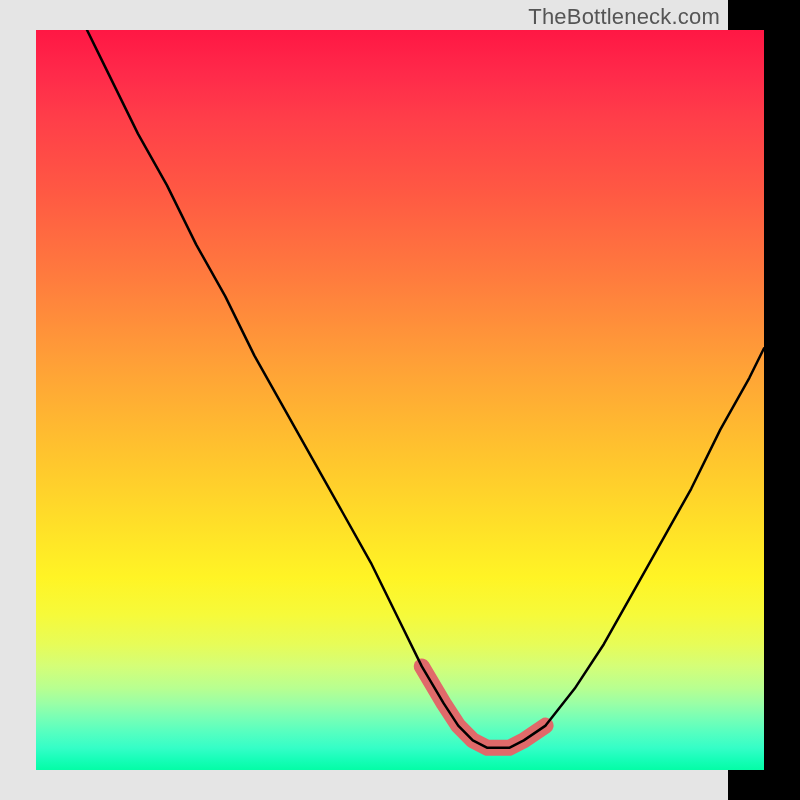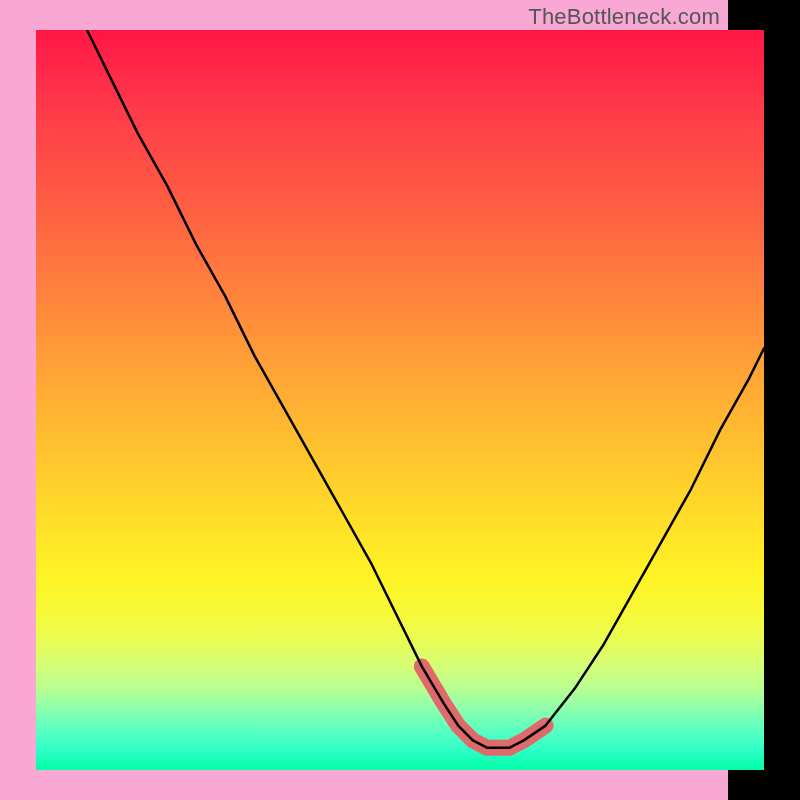--- a/index.html
+++ b/index.html
@@ -8,21 +8,21 @@
     width: 800px;
     height: 800px;
     background: #000;
     overflow: hidden;
     font-family: Arial, Helvetica, sans-serif;
   }
   .frame {
     position: relative;
     width: 728px;
     height: 800px;
-    background: #f9a8d4;
+    background: #e5e5e5;
   }
   .watermark {
     position: absolute;
     top: 4px;
     right: 8px;
     color: #555;
     font-size: 22px;
     font-weight: 500;
     letter-spacing: 0.2px;
     z-index: 10;

